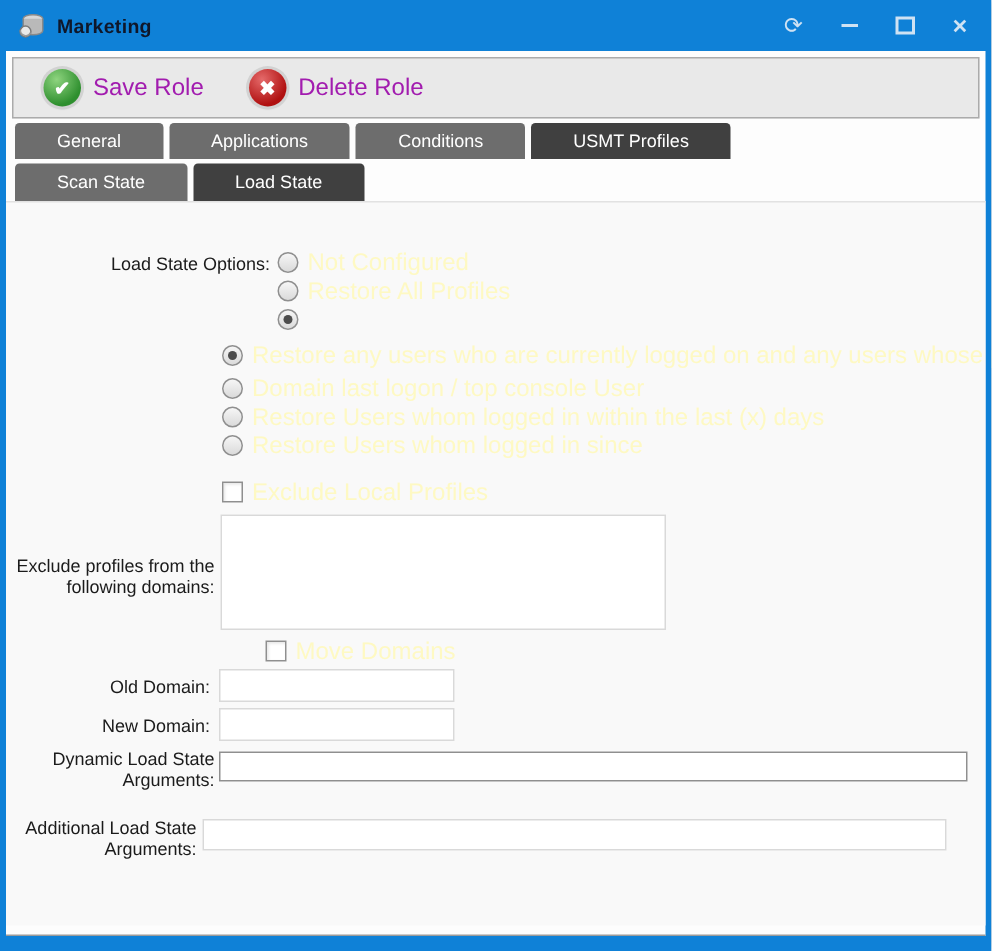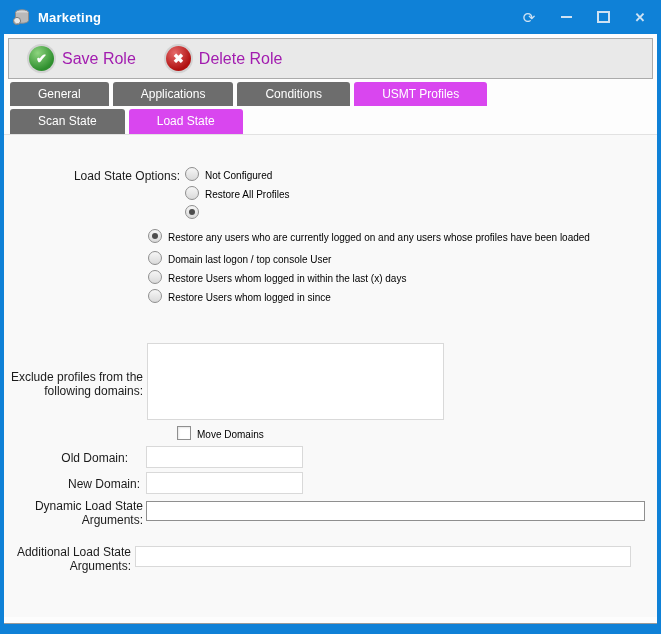--- a/index.html
+++ b/index.html
@@ -6,21 +6,21 @@
   .window {
     position:relative; width:661px; height:634px;
     background:#0f81d7; box-shadow:0 0 6px rgba(0,0,0,.35);
     overflow:hidden;
   }
   
   .titlebar {
     position:absolute; left:0; top:0; width:100%; height:34px;
     display:flex; align-items:center; padding:0 12px; box-sizing:border-box;
   }
-  .title-text { color:#ffffff; font-size:13px; font-weight:bold; margin-left:8px; letter-spacing:.2px; }
+  .title-text { color:#0f172a; font-size:13px; font-weight:bold; margin-left:8px; letter-spacing:.2px; }
   .win-controls { margin-left:auto; display:flex; align-items:center; gap:19px; }
   .win-ctl { width:18px; height:18px; display:flex; align-items:center; justify-content:center;
              color:#cfe2f3; cursor:pointer; }
   .glyph-refresh { font-size:15px; line-height:1; }
   .shape-min { width:11px; height:2px; background:#cfe2f3; }
   .shape-max { width:9px; height:8px; border:2px solid #cfe2f3; }
   .glyph-close { font-size:13px; font-weight:bold; line-height:1; }
   
   .inner {
     position:absolute; left:4px; right:4px; top:34px; bottom:10px;
@@ -51,39 +51,39 @@
   
   .tabs-row { position:absolute; left:10px; display:flex; gap:4px; }
   .tabs-main { top:82px; }
   .tabs-sub  { top:109px; }
   .tab {
     height:24px; line-height:24px; padding:0 28px;
     background:#6d6d6d; color:#ffffff; font-size:12px;
     border-radius:3px 3px 0 0; cursor:pointer; white-space:nowrap;
   }
   .tabs-sub .tab { height:25px; line-height:25px; }
-  .tab.active { background:#d946ef; }
+  .tab.active { background:#404040; }
   
   .lbl { position:absolute; font-size:12px; color:#1b1b1b; text-align:right; line-height:14px; }
   .radio {
     width:12px; height:12px; border-radius:50%;
     border:1px solid #8f8f8f; background:linear-gradient(#f6f6f6,#dadada);
     display:inline-block; vertical-align:-2px; margin-right:6px; flex:0 0 auto;
   }
   .radio.selected { position:relative; }
   .radio.selected::after {
     content:""; position:absolute; left:3px; top:3px; width:6px; height:6px;
     border-radius:50%; background:#4c4c4c;
   }
   .checkbox {
     width:12px; height:12px; border:1px solid #8f8f8f; background:#ffffff;
     box-shadow:inset 1px 1px 2px rgba(0,0,0,.10);
     display:inline-block; vertical-align:-2px; margin-right:6px;
   }
-  .opt-row { font-size:10px; color:#000000; cursor:pointer; display:block; }
+  .opt-row { font-size:16px; color:#fef9c3; cursor:pointer; display:block; }
   .col { position:absolute; }
   .col .opt-row { height:19px; line-height:17px; white-space:nowrap; }
   .wrap-row { white-space:normal; line-height:16px; margin-bottom:3px; }
   .field {
     position:absolute; background:#ffffff; border:1px solid #d9d9d9;
     font-family:"Liberation Sans", sans-serif; font-size:12px; color:#1b1b1b;
     box-sizing:border-box; padding:2px 4px; outline:none;
   }
   textarea.field { resize:none; }
   .field.dark { border-color:#8f8f8f; }
@@ -163,29 +163,32 @@
         <span class="radio"></span><span>Domain last logon / top console User</span>
       </label>
       <label class="opt-row">
         <span class="radio"></span><span>Restore Users whom logged in within the last (x) days</span>
       </label>
       <label class="opt-row">
         <span class="radio"></span><span>Restore Users whom logged in since</span>
       </label>
     </div>
 
+    <label class="opt-row" style="position:absolute; left:148px; top:320px;">
+      <span class="checkbox"></span><span>Exclude Local Profiles</span>
+    </label>
 
     <div class="lbl" style="left:3px; width:140px; top:370px;">Exclude profiles from the following domains:</div>
     <textarea class="field" style="left: 147px; top: 343px; width: 297px; height: 77px;"></textarea>
 
     <label class="opt-row" style="position:absolute; left:149px; top:426px;margin-left:28px;">
       <span class="checkbox"></span><span>Move Domains</span>
     </label>
 
-    <div class="lbl" style="left:8px; width:120px; top:451px;">Old Domain:</div>
+    <div class="lbl" style="left:20px; width:120px; top:451px;">Old Domain:</div>
     <input class="field" style="left: 146px; top: 446px; width: 157px; height: 22px;" type="text" value="">
 
     <div class="lbl" style="left:20px; width:120px; top:477px;">New Domain:</div>
     <input class="field" style="left: 146px; top: 472px; width: 157px; height: 22px;" type="text" value="">
 
     <div class="lbl" style="left:13px; width:130px; top:499px;">Dynamic Load State Arguments:</div>
     <input class="field dark" style="left: 146px; top: 501px; width: 499px; height: 20px;" type="text" value="">
 
     <div class="lbl" style="left:5px; width:126px; top:545px;">Additional Load State Arguments:</div>
     <input class="field" style="left: 135px; top: 546px; width: 496px; height: 21px;" type="text" value="">

